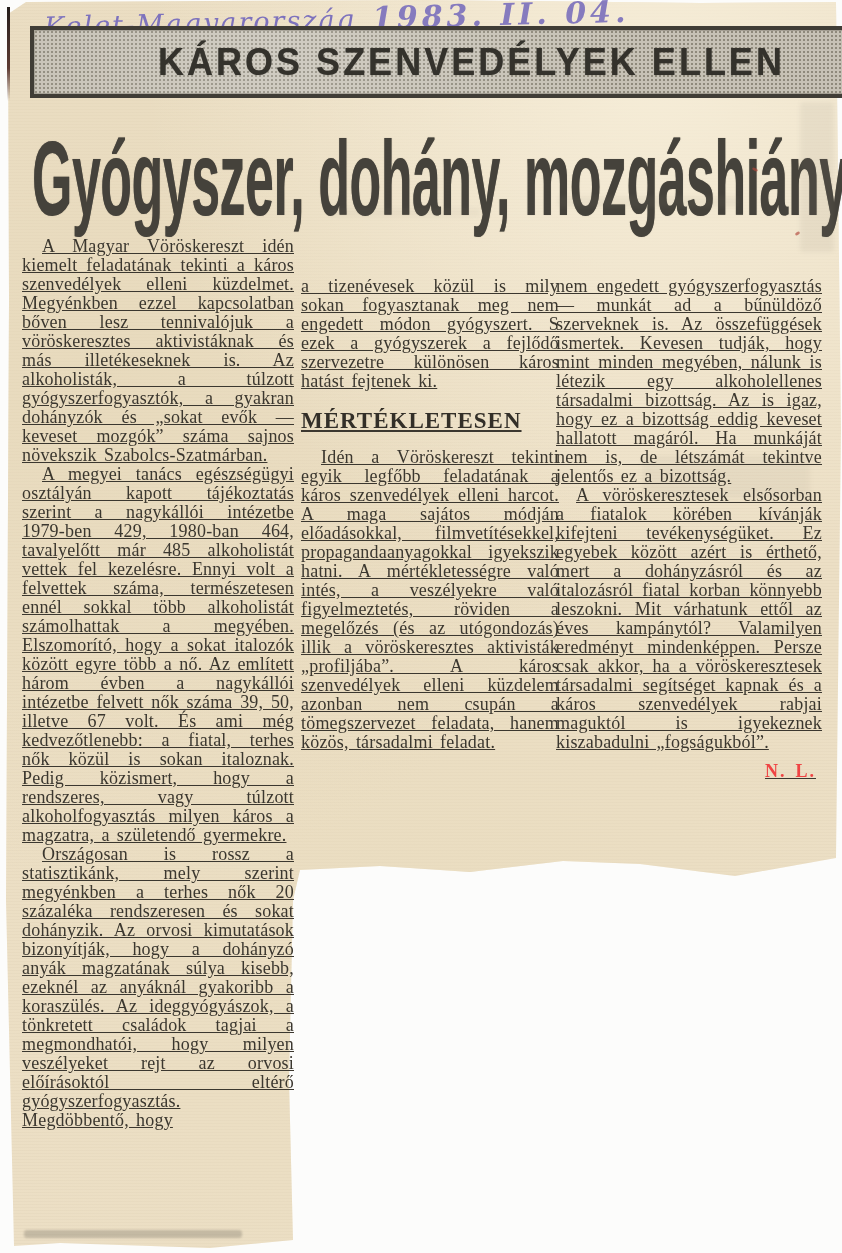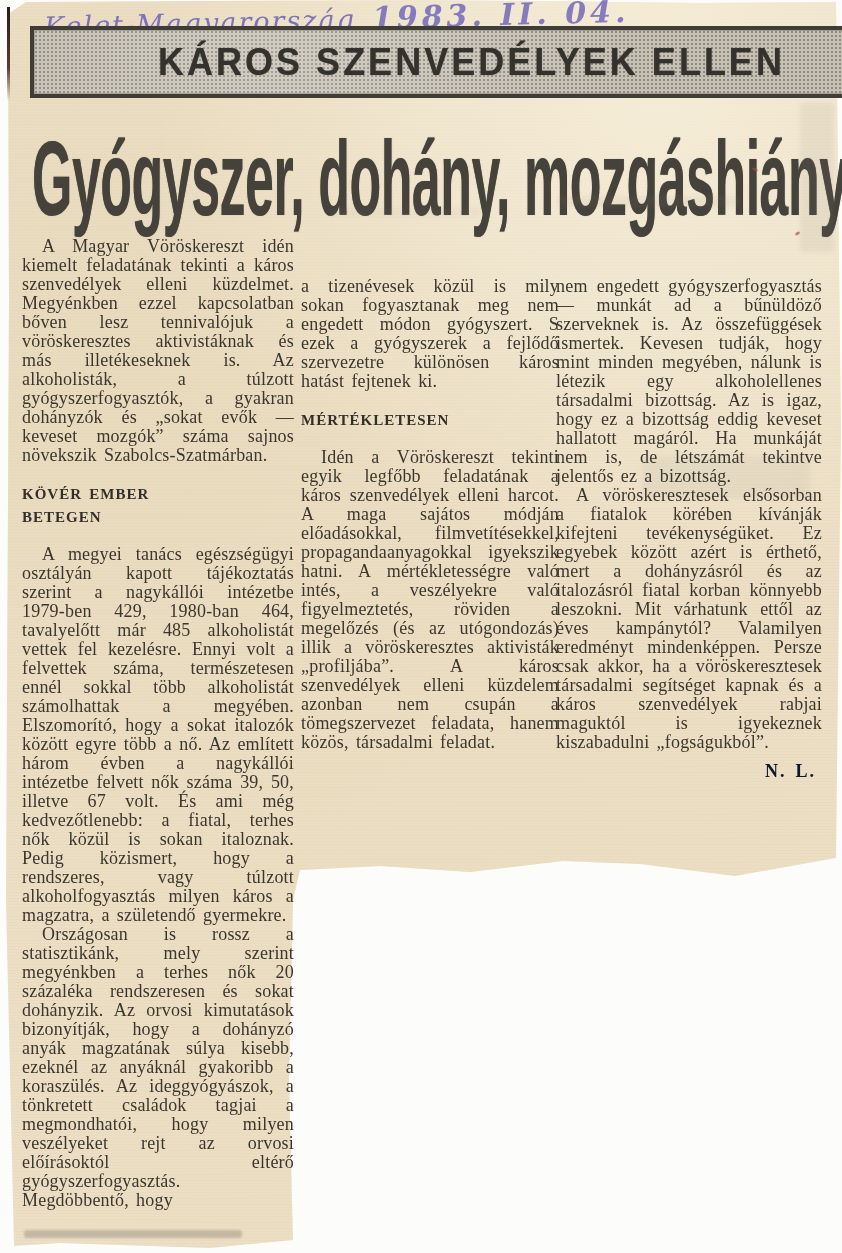--- a/index.html
+++ b/index.html
@@ -34,30 +34,30 @@
     box-shadow:0 0 0 1px rgba(60,55,45,.25) inset;padding-left:44px;}
   .banner-text{font-family:"Liberation Sans", sans-serif;font-weight:bold;font-size:36px;
     letter-spacing:3px;color:#34322c;transform:scaleY(1.1);text-shadow:0 0 1px rgba(40,38,32,.5);}
   
   .headline{position:absolute;left:32px;top:118px;white-space:nowrap;
     font-family:"Liberation Sans", sans-serif;font-weight:bold;font-size:100px;
     letter-spacing:-1px;color:#45423b;transform:scale(0.52,1.05);transform-origin:0 0;
     text-shadow:0 0 1px rgba(50,46,38,.6);}
   
   .body-col{position:absolute;top:237px;font-size:18px;line-height:19px;
-    text-align:justify;color:#3b372f;word-spacing:2.5px;letter-spacing:.2px;}
+    text-align:justify;color:#3b372f;word-spacing:2.5px;letter-spacing:.2px;text-decoration:underline;}
   .col1{left:22px;width:272px;}
   .col2{left:301px;width:258px;}
   .col3{left:556px;width:266px;}
   .para{margin:0;text-indent:20px;}
   .para.cont{text-indent:0;margin-top:40px;}
   .subhead{margin:18px 0 16px;font-family:"Liberation Serif", serif;font-weight:bold;
-    font-size:15px;line-height:23px;letter-spacing:1px;color:#332f28;white-space:pre-line;}
+    font-size:23px;line-height:23px;letter-spacing:1px;color:#332f28;white-space:pre-line;}
   .byline{margin:10px 6px 0 0;text-align:right;font-weight:bold;font-size:18px;
-    letter-spacing:2px;color:#0f172a;}
+    letter-spacing:2px;color:#ef4444;}
   
   .redline{position:absolute;left:7px;top:7px;width:3px;height:94px;
     background:linear-gradient(#241d1a,#5e3b33 65%,rgba(94,59,51,0));}
   .ghost{position:absolute;background:#8a8476;filter:blur(2px);border-radius:3px;}
   .g1{left:800px;top:102px;width:34px;height:150px;opacity:.10;}
   .g2{left:558px;top:196px;width:180px;height:11px;opacity:.08;}
   .g3{left:642px;top:456px;width:168px;height:42px;opacity:.08;}
   .g4{left:24px;top:1230px;width:218px;height:8px;opacity:.30;background:#6b665a;filter:blur(1px);}
   .g5{left:330px;top:208px;width:150px;height:9px;opacity:.06;}
   .speck{position:absolute;background:#b0473a;opacity:.65;border-radius:50%;}
@@ -86,22 +86,20 @@
   <div class="ghost g1"></div>
   <div class="ghost g2"></div>
   <div class="ghost g3"></div>
   <div class="ghost g4"></div>
   <div class="ghost g5"></div>
   <div class="speck s1"></div>
   <div class="speck s2"></div>
 
   <div class="body-col col1">
     <p class="para">A Magyar Vöröskereszt idén kiemelt feladatának tekinti a káros szenvedélyek elleni küzdelmet. Megyénkben ezzel kapcsolatban bőven lesz tennivalójuk a vöröskeresztes aktivistáknak és más illetékeseknek is. Az alkoholisták, a túlzott gyógyszerfogyasztók, a gyakran dohányzók és „sokat evők — keveset mozgók” száma sajnos növekszik Szabolcs-Szatmárban.</p>
-    <h3 class="subhead">KÖVÉR EMBER
-BETEGEN</h3>
     <p class="para">A megyei tanács egészségügyi osztályán kapott tájékoztatás szerint a nagykállói intézetbe 1979-ben 429, 1980-ban 464, tavalyelőtt már 485 alkoholistát vettek fel kezelésre. Ennyi volt a felvettek száma, természetesen ennél sokkal több alkoholistát számolhattak a megyében. Elszomorító, hogy a sokat italozók között egyre több a nő. Az említett három évben a nagykállói intézetbe felvett nők száma 39, 50, illetve 67 volt. És ami még kedvezőtlenebb: a fiatal, terhes nők közül is sokan italoznak. Pedig közismert, hogy a rendszeres, vagy túlzott alkoholfogyasztás milyen káros a magzatra, a születendő gyermekre.</p>
     <p class="para">Országosan is rossz a statisztikánk, mely szerint megyénkben a terhes nők 20 százaléka rendszeresen és sokat dohányzik. Az orvosi kimutatások bizonyítják, hogy a dohányzó anyák magzatának súlya kisebb, ezeknél az anyáknál gyakoribb a koraszülés. Az ideggyógyászok, a tönkretett családok tagjai a megmondhatói, hogy milyen veszélyeket rejt az orvosi előírásoktól eltérő gyógyszerfogyasztás. Megdöbbentő, hogy</p>
   </div>
 
   <div class="body-col col2">
     <p class="para cont">a tizenévesek közül is mily sokan fogyasztanak meg nem engedett módon gyógyszert. S ezek a gyógyszerek a fejlődő szervezetre különösen káros hatást fejtenek ki.</p>
     <h3 class="subhead">MÉRTÉKLETESEN</h3>
     <p class="para">Idén a Vöröskereszt tekinti egyik legfőbb feladatának a káros szenvedélyek elleni harcot. A maga sajátos módján előadásokkal, filmvetítésekkel, propagandaanyagokkal igyekszik hatni. A mértékletességre való intés, a veszélyekre való figyelmeztetés, röviden a megelőzés (és az utógondozás) illik a vöröskeresztes aktivisták „profiljába”. A káros szenvedélyek elleni küzdelem azonban nem csupán a tömegszervezet feladata, hanem közös, társadalmi feladat.</p>
   </div>
 

